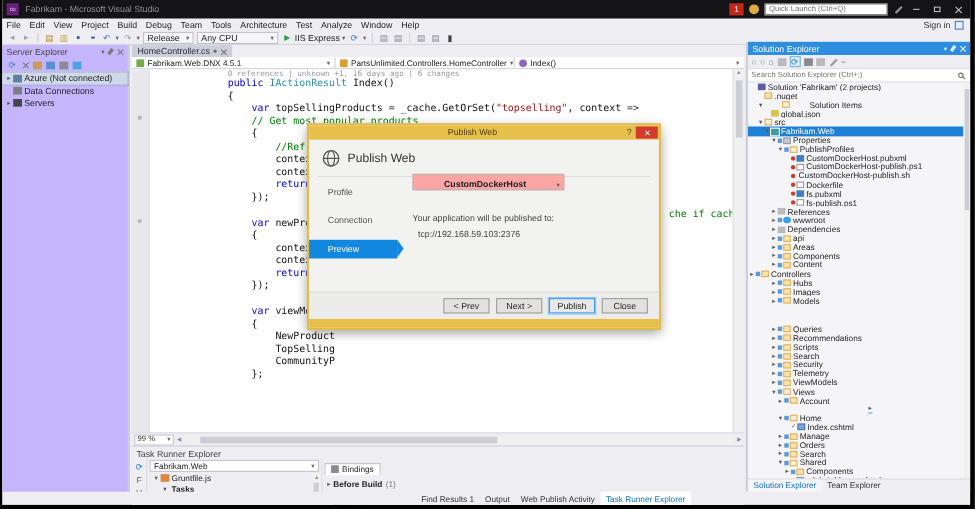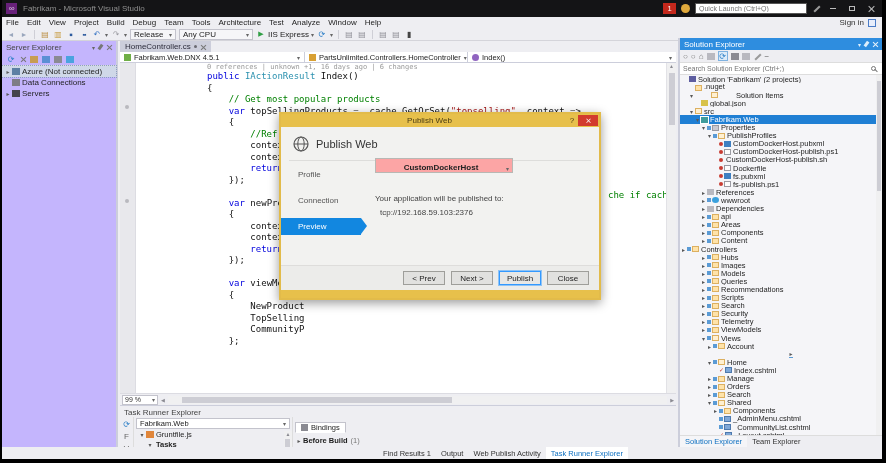--- a/index.html
+++ b/index.html
@@ -331,22 +331,22 @@
     </div>
     <div class="code">
       <div class="gutter">
         <span class="gdot" style="top:42px"></span>
         <span class="gdot" style="top:136px"></span>
       </div>
       <div class="codelens">0 references | unknown +1, 16 days ago | 6 changes</div>
       <div>
           <div class="code-line"><span class="tk-k">public </span><span class="tk-t">IActionResult</span><span class="tk-p"> Index()</span></div>
           <div class="code-line"><span class="tk-p">{</span></div>
+          <div class="code-line"><span class="tk-p">    </span><span class="tk-k">var</span><span class="tk-p"> topSellingProducts = _cache.GetOrSet(</span><span class="tk-s">"topselling"</span><span class="tk-p">, context =&gt;</span></div>
           <div class="code-line"><span class="tk-c">    // Get most popular products</span></div>
-          <div class="code-line"><span class="tk-p">    </span><span class="tk-k">var</span><span class="tk-p"> topSellingProducts = _cache.GetOrSet(</span><span class="tk-s">"topselling"</span><span class="tk-p">, context =&gt;</span></div>
           <div class="code-line"><span class="tk-p">    {</span></div>
           <div class="code-line"><span class="tk-c">        //Refresh</span></div>
           <div class="code-line"><span class="tk-p">        context.Se</span></div>
           <div class="code-line"><span class="tk-p">        context.Se</span></div>
           <div class="code-line"><span class="tk-p">        </span><span class="tk-k">return</span><span class="tk-p"> Get</span></div>
           <div class="code-line"><span class="tk-p">    });</span></div>
           <div class="code-line"><span class="tk-p"></span></div>
           <div class="code-line"><span class="tk-p">    </span><span class="tk-k">var</span><span class="tk-p"> newProduct</span></div>
           <div class="code-line"><span class="tk-p">    {</span></div>
           <div class="code-line"><span class="tk-p">        context.Se</span></div>
@@ -475,21 +475,21 @@
     <div class="se-search">
       <input placeholder="Search Solution Explorer (Ctrl+;)" style="">
       <span class="mag"></span>
     </div>
     <div class="se-tree">
         <div class="trow" style="padding-left: 2px;">
           <span class="exp"></span>
           <span class="ic ic-sln"></span>
           <span class="lbl">Solution 'Fabrikam' (2 projects)</span>
         </div>
-        <div class="trow" style="padding-left: 8px; align-items: flex-end;">
+        <div class="trow" style="padding-left: 8px;">
           <span class="exp"></span>
           <span class="ic ic-folder"></span>
           <span class="lbl">.nuget</span>
         </div>
         <div class="trow" style="padding-left: 8px; gap: 16px;">
           <span class="exp">▾</span>
           <span class="ic ic-folder-open"></span>
           <span class="lbl">Solution Items</span>
         </div>
         <div class="trow" style="padding-left: 14px;">
@@ -611,21 +611,21 @@
           <span class="mk mk-blue"></span>
           <span class="ic ic-folder"></span>
           <span class="lbl">Images</span>
         </div>
         <div class="trow" style="padding-left: 20px;">
           <span class="exp">▸</span>
           <span class="mk mk-blue"></span>
           <span class="ic ic-folder"></span>
           <span class="lbl">Models</span>
         </div>
-        <div class="trow" style="padding-left: 20px;">
+        <div class="trow" style="padding-left: 20px; margin-top: 18px;">
           <span class="exp">▸</span>
           <span class="mk mk-blue"></span>
           <span class="ic ic-folder"></span>
           <span class="lbl">Queries</span>
         </div>
         <div class="trow" style="padding-left: 20px;">
           <span class="exp">▸</span>
           <span class="mk mk-blue"></span>
           <span class="ic ic-folder"></span>
           <span class="lbl">Recommendations</span>

